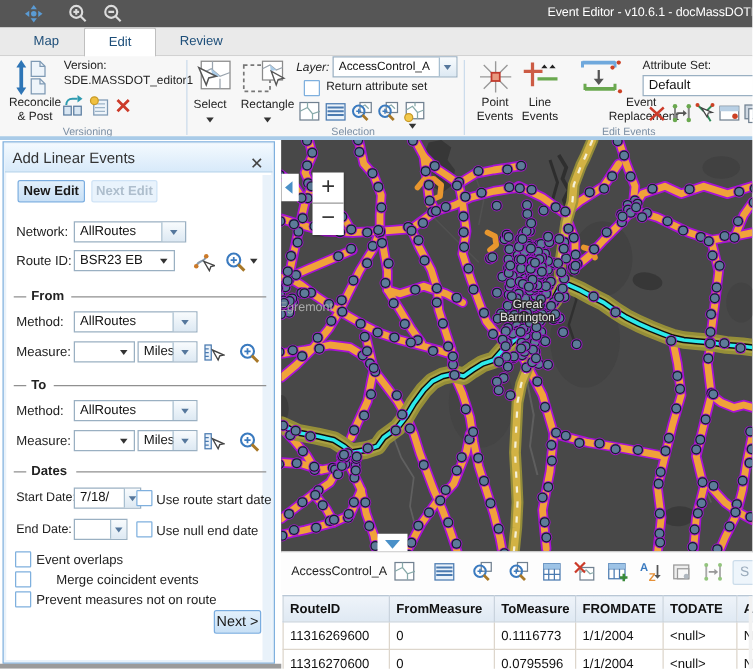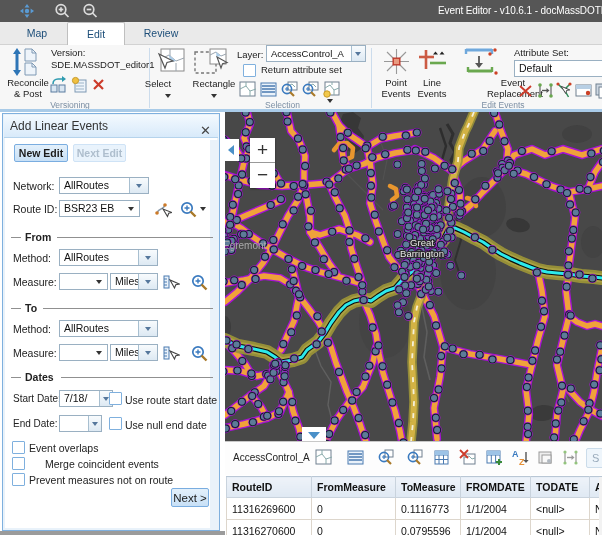--- a/index.html
+++ b/index.html
@@ -134,32 +134,32 @@
   <div class="glabel" style="left:30px;width:80px;">Versioning</div>
   <div class="gsep" style="left:149px;"></div>
 
   <svg class="icon32" style="position:absolute;left:153px;top:2px" width="32" height="30" viewBox="0 0 32 30">
     <rect x="8" y="2" width="23" height="22" fill="#fff" stroke="#8a8a8a"></rect>
     <path d="M8 12l8-4 7 6 8-3" stroke="#9aa4ae" fill="none"></path>
     <path d="M17 2v8M23 16v8" stroke="#9aa4ae"></path>
     <path d="M16 8l7 6-6 1z" fill="#aacce8"></path>
     <path d="M6 7l6 14 2-5.6 6-1.4z" fill="#fff" stroke="#555" stroke-width="1.2"></path>
   </svg>
-  <div class="btxt" style="left:136px;top:33px;width:44px;">Select</div>
+  <div class="btxt" style="left:146px;top:33px;width:44px;">Select</div>
   <div class="dtri" style="left:165px;top:49px;"></div>
   <svg class="icon32" style="position:absolute;left:194px;top:3px" width="38" height="28" viewBox="0 0 38 28">
     <rect x="1" y="4" width="21" height="21" fill="none" stroke="#777" stroke-width="1.4" stroke-dasharray="3,2.4"></rect>
     <rect x="16" y="1" width="16" height="15" fill="#fff" stroke="#8a8a8a"></rect>
     <path d="M16 7l6-3 5 4 5-2" stroke="#9aa4ae" fill="none"></path>
     <path d="M22 4l5 4-4.4.8z" fill="#aacce8"></path>
     <path d="M23 9l4 11 1.5-4.3 4.6-1.1z" fill="#fff" stroke="#555" stroke-width="1.1"></path>
   </svg>
   <div class="btxt" style="left:186px;top:33px;width:56px;">Rectangle</div>
   <div class="dtri" style="left:211px;top:49px;"></div>
-  <div class="rlbl" style="left:237px;top:4px;">Layer:</div>
+  <div class="rlbl" style="left:237px;top:4px;font-style:italic;">Layer:</div>
   <div class="combo" style="left:266px;top:0px;width:100px;height:17px;">
     <div class="ct" style="font-size:9.5px;">AccessControl_A</div>
       <div class="ddbtn" style="width:14px;"></div>
   </div>
   <div class="cb" style="left:243px;top:19px;"></div>
   <div class="rlbl" style="left:261px;top:19px;">Return attribute set</div>
 
   <svg class="icon16" style="left:239px;top:36px" viewBox="0 0 17 17">
     <rect x="1" y="1" width="15" height="14" fill="#fff" stroke="#708090"></rect>
     <path d="M1 8l6-3 4 5 6-2M7 1v4M11 10v5" stroke="#8aa" fill="none"></path>

